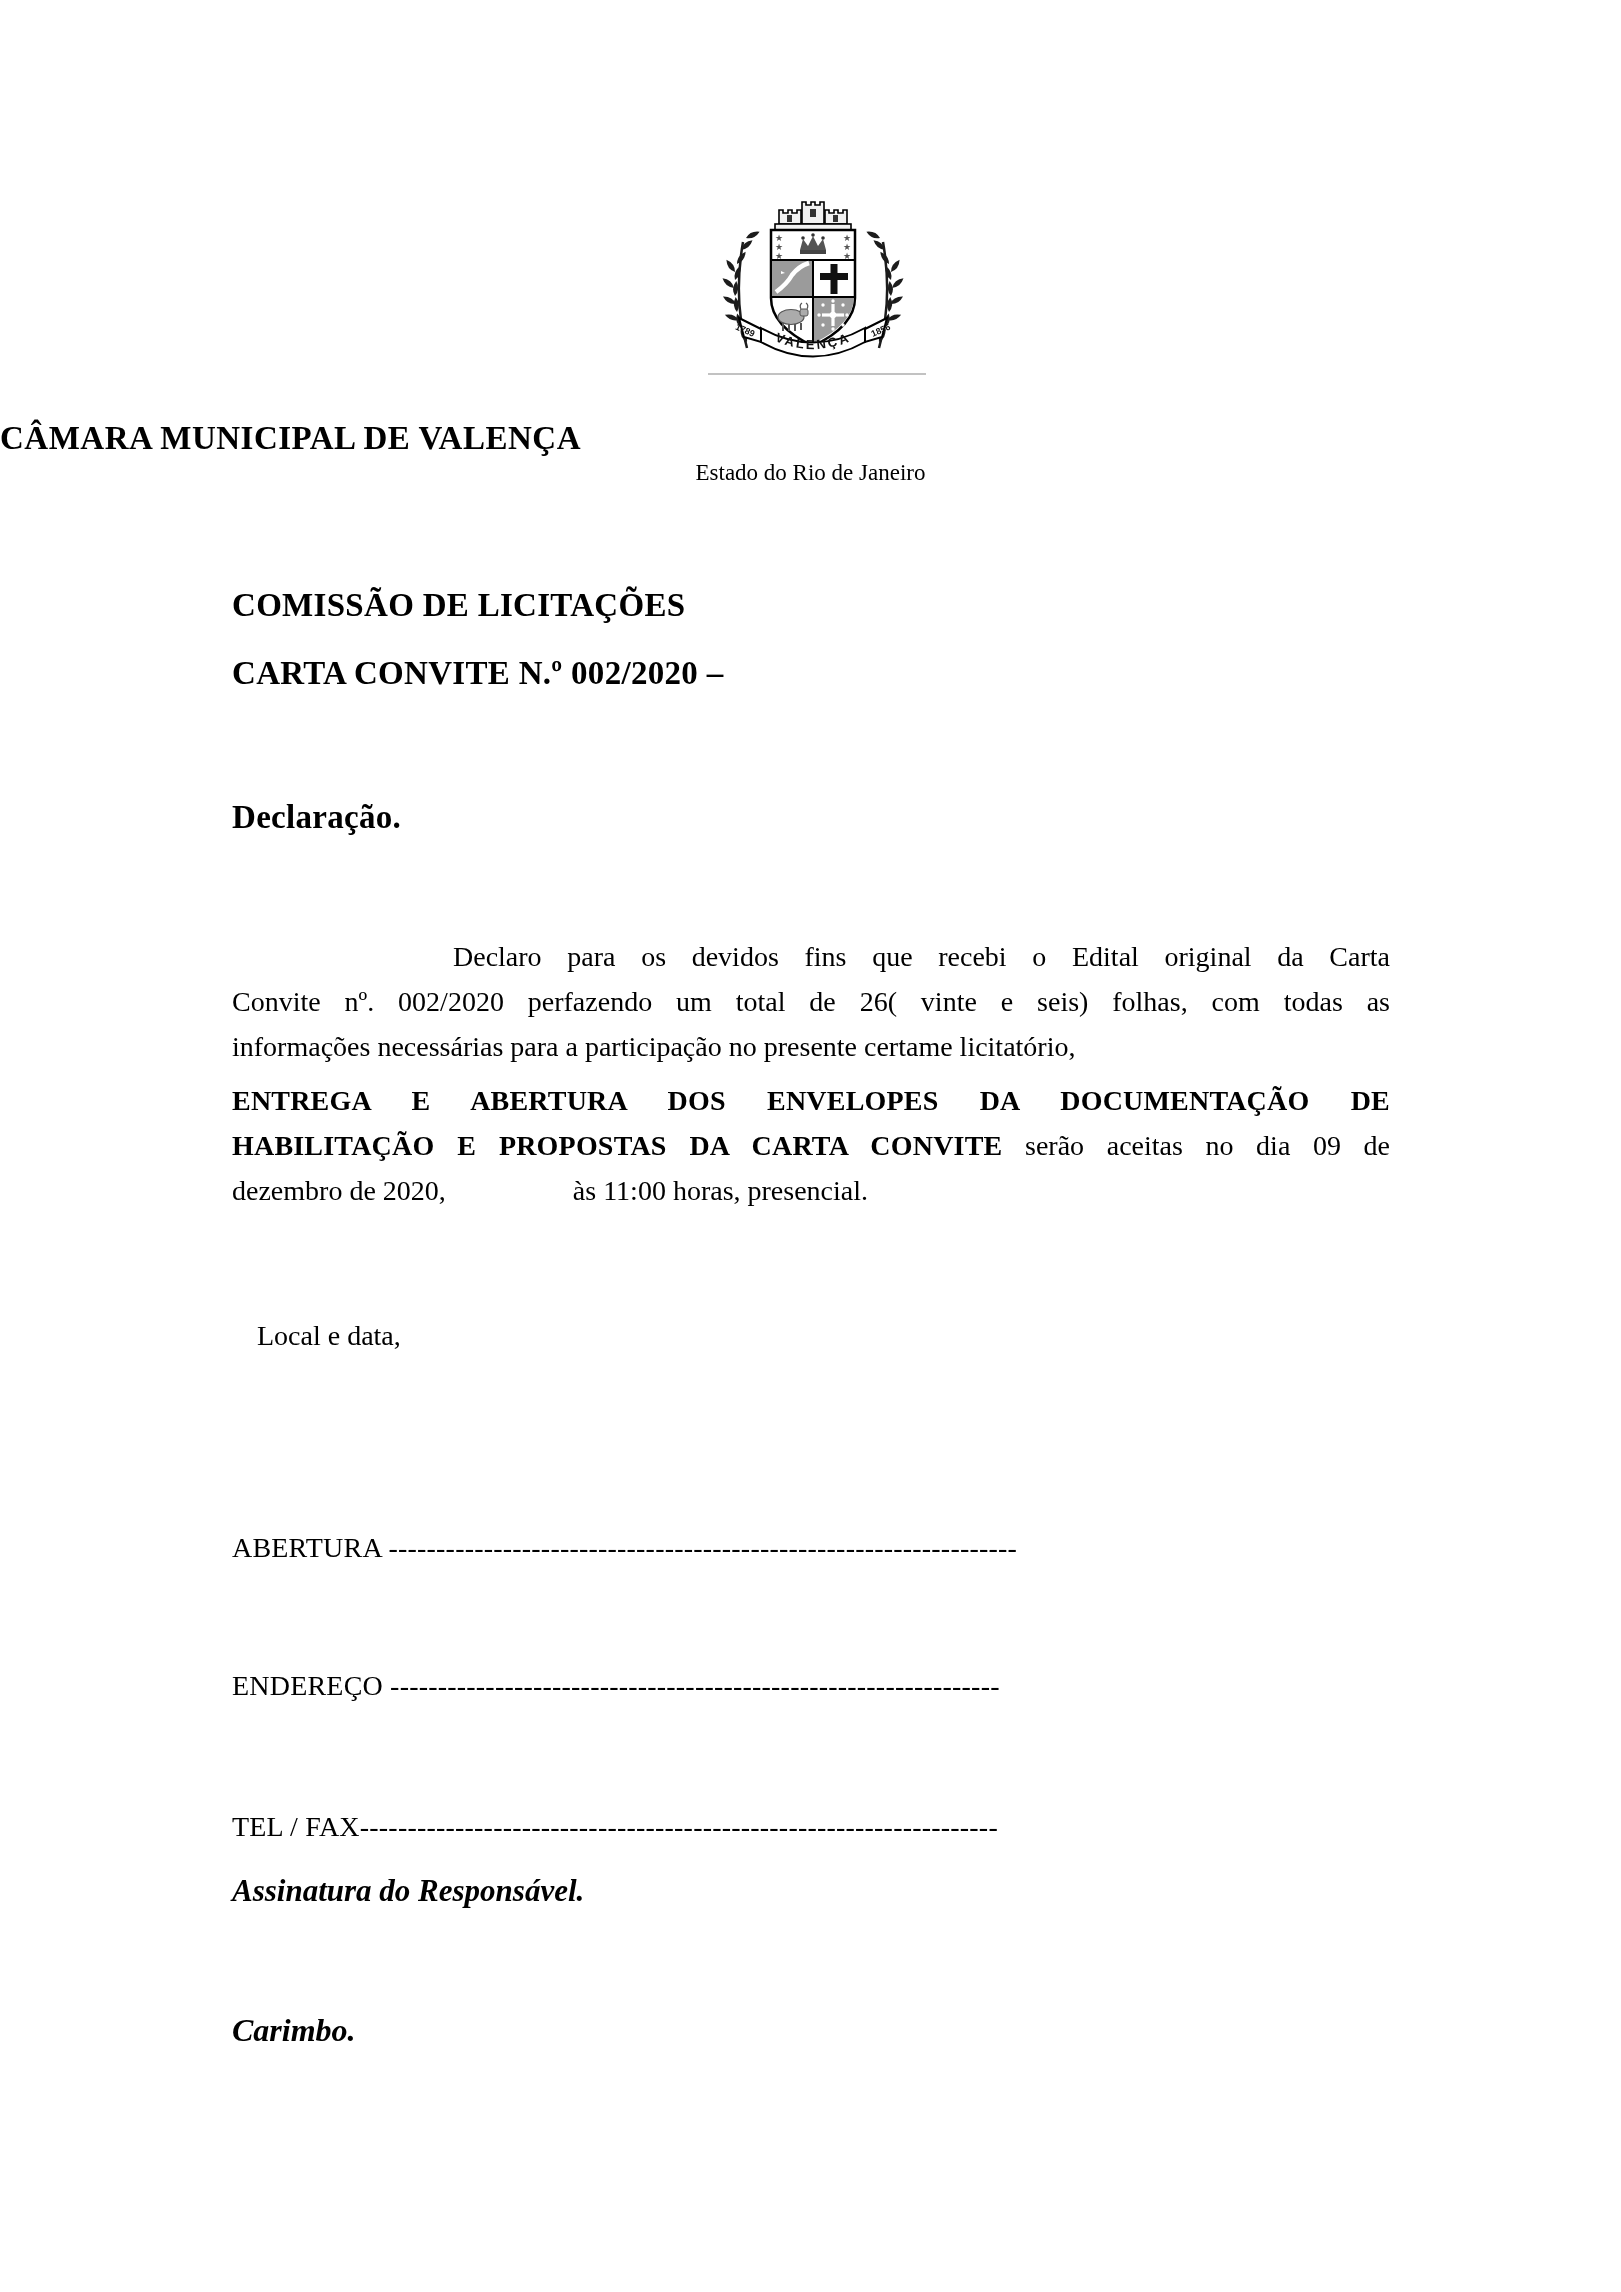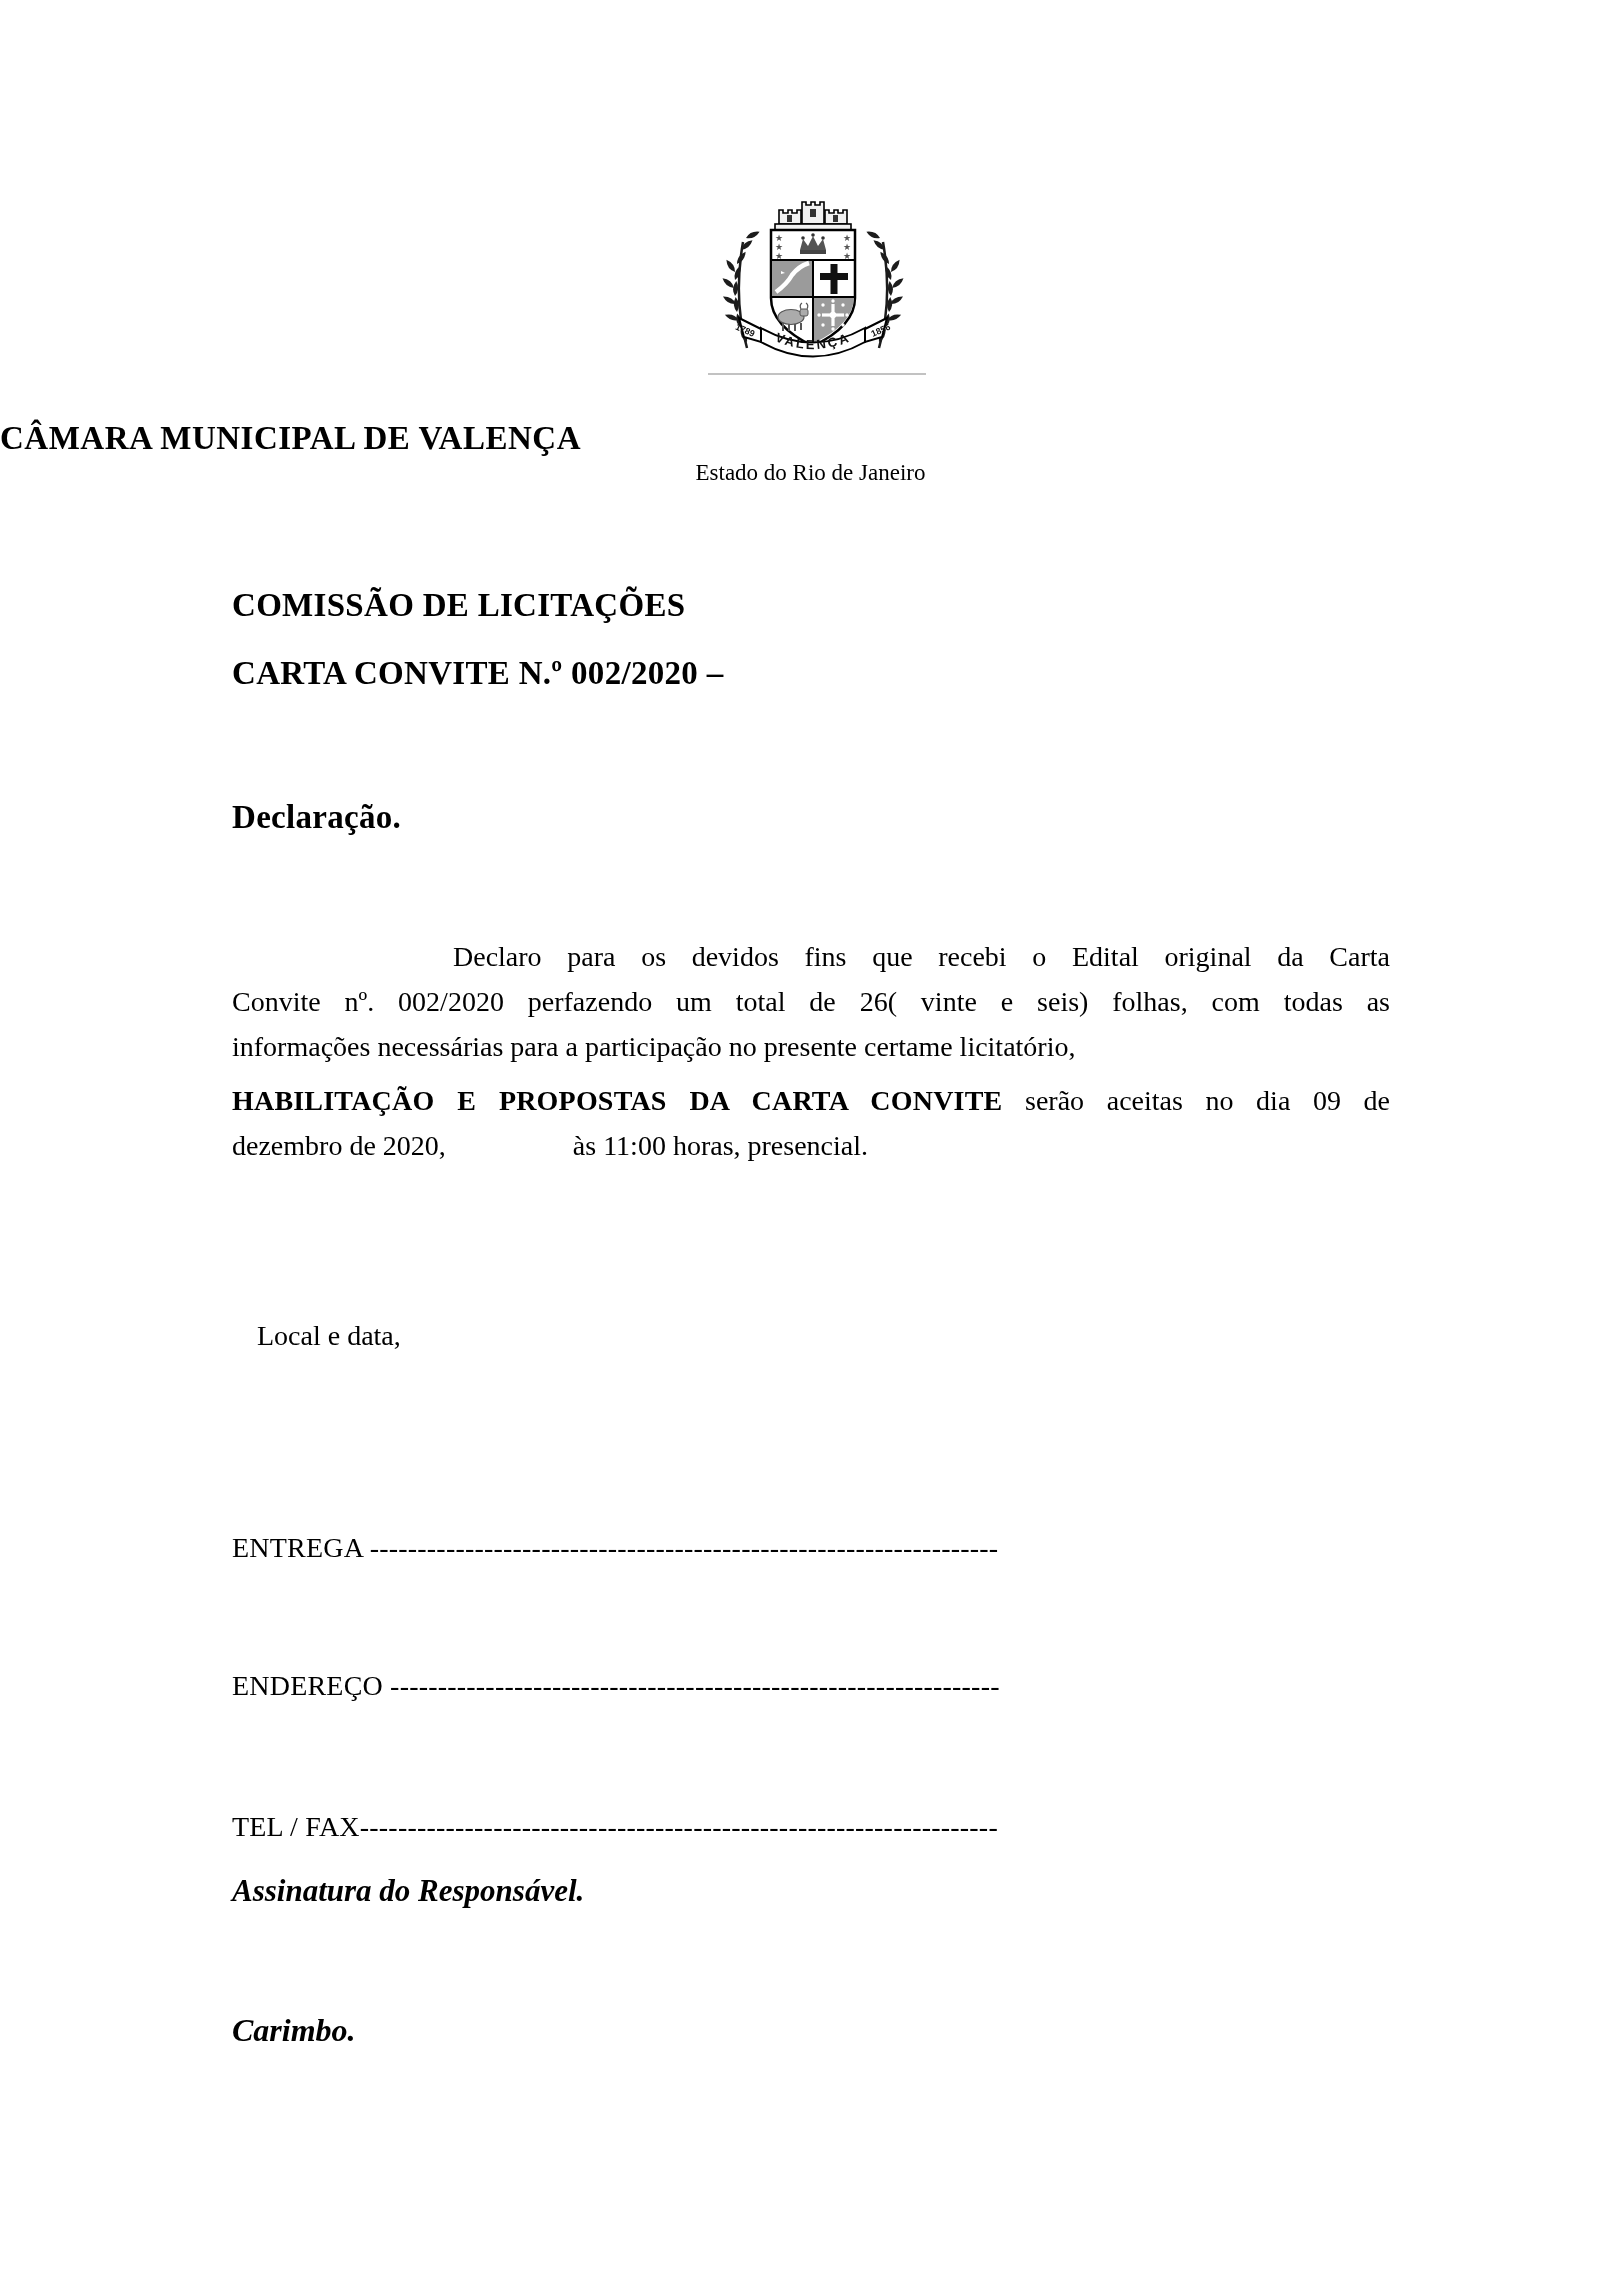--- a/index.html
+++ b/index.html
@@ -192,27 +192,28 @@
   <div class="abs col h-bold h-carta">CARTA CONVITE N.º 002/2020 –</div>
   <div class="abs col h-bold h-declaracao">Declaração.</div>
 
   <div class="abs col body-text para1">
     <div class="jline indent">Declaro para os devidos fins que recebi o Edital original da Carta</div>
     <div class="jline">Convite nº. 002/2020 perfazendo um total de 26( vinte e seis) folhas, com todas as</div>
     <div class="lline">informações necessárias para a participação no presente certame licitatório,</div>
   </div>
 
   <div class="abs col body-text para2">
+    <div class="jline bold-run">ENTREGA E ABERTURA DOS ENVELOPES DA DOCUMENTAÇÃO DE</div>
     <div class="jline"><span class="bold-run">HABILITAÇÃO E PROPOSTAS DA CARTA CONVITE</span><span> serão aceitas no dia 09 de</span></div>
     <div class="lline"><span>dezembro de 2020,</span><span class="tab-gap"></span><span>às 11:00 horas, presencial.</span></div>
   </div>
 
   <div class="abs col body-text local-data">Local e data,</div>
 
-  <div class="abs col body-text fill-line l-empresa">ENTREGA ------------------------------------------------------------------</div>
+  <div class="abs col body-text fill-line l-empresa">ABERTURA ------------------------------------------------------------------</div>
   <div class="abs col body-text fill-line l-endereco">ENDEREÇO ----------------------------------------------------------------</div>
   <div class="abs col body-text fill-line l-telfax">TEL / FAX-------------------------------------------------------------------</div>
 
   <div class="abs col sig-italic l-assinatura">Assinatura do Responsável.</div>
   <div class="abs col sig-italic l-carimbo">Carimbo.</div>
 
 </div>
 
 
 </body></html>

